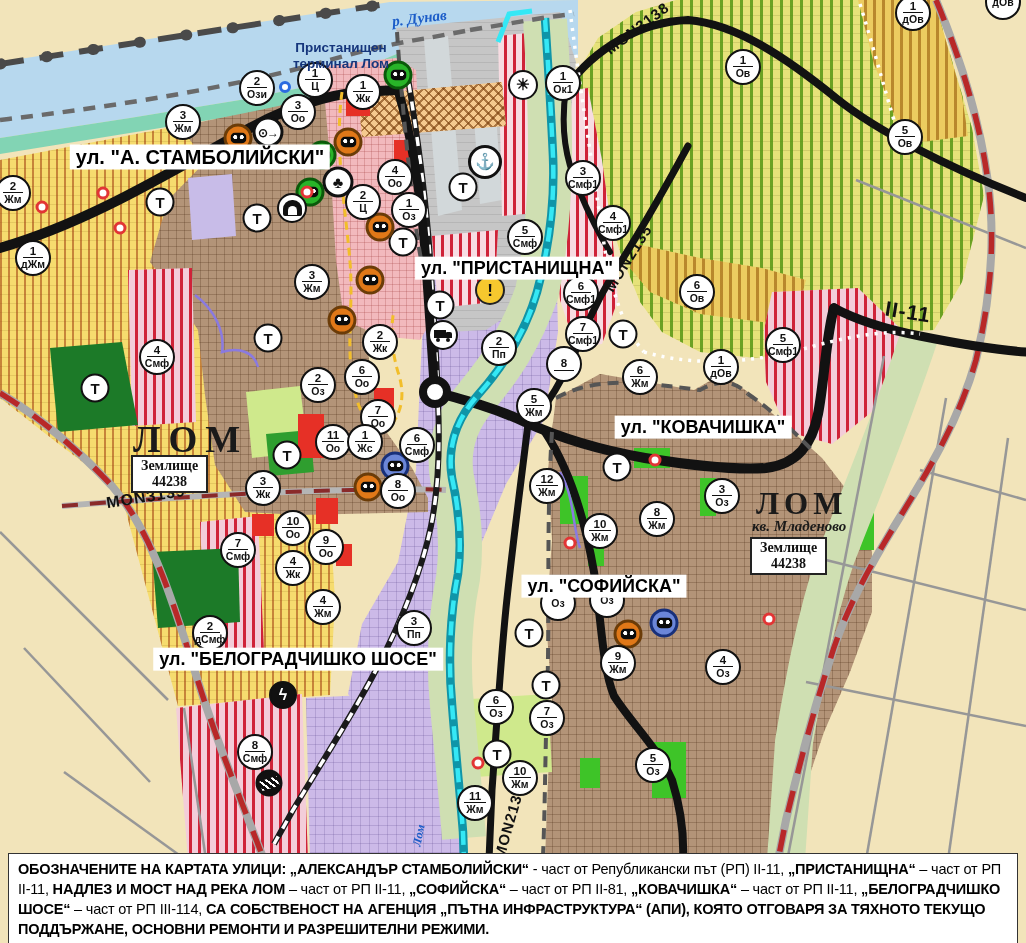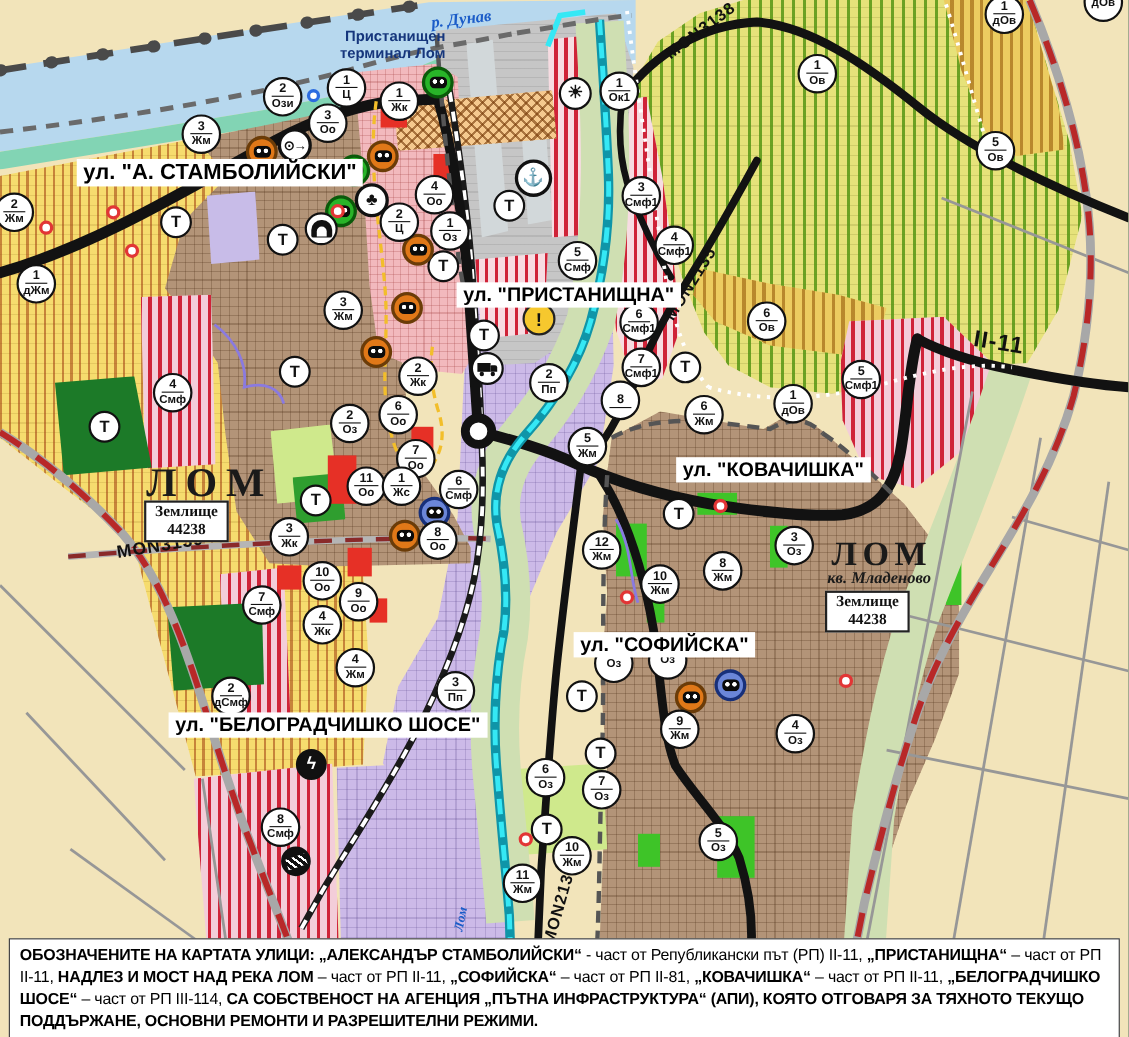--- a/index.html
+++ b/index.html
@@ -58,21 +58,21 @@
   .ic-railcross{width:27px;height:27px;background:#111;border:2px solid #111;overflow:hidden;}
   .railg{display:block;width:18px;height:10px;transform:rotate(-18deg);background:repeating-linear-gradient(55deg,#fff 0 2px,#111 2px 5px);}
   .ic-bluering{width:12px;height:12px;background:#fff;border:3px solid #2b6be0;}
   .ic-reddot{width:13px;height:13px;background:#fff;border:3.5px solid #e23535;}
   
   .slabel{position:absolute;transform:translate(-50%,-50%);background:#fff;padding:1px 6px;
           font-weight:700;color:#000;white-space:nowrap;z-index:40;line-height:1.15;}
   .rlabel{position:absolute;font-weight:700;color:#111;white-space:nowrap;z-index:25;letter-spacing:1px;}
   .lbl{position:absolute;z-index:35;white-space:nowrap;}
   .danube{left:392px;top:10px;font:700 italic 15px "Liberation Serif",serif;color:#1b5cc8;transform:rotate(-7deg);}
-  .portlbl{left:277px;top:25px;width:128px;text-align:right;white-space:normal;
+  .portlbl{left:277px;top:40px;width:128px;text-align:center;white-space:normal;
            font:700 13.5px/1.15 "Liberation Sans",sans-serif;color:#16367c;}
   .lomw{left:133px;top:418px;font:700 37px "Liberation Serif",serif;letter-spacing:8px;color:#1a1a1a;}
   .lome{left:756px;top:486px;font:700 31px "Liberation Serif",serif;letter-spacing:5px;color:#1a1a1a;}
   .kvm{left:752px;top:518px;font:700 italic 15px "Liberation Serif",serif;color:#1a1a1a;}
   .lomr{left:408px;top:828px;font:700 italic 12px "Liberation Serif",serif;color:#1b5cc8;transform:rotate(-78deg);}
   .zembox{position:absolute;z-index:35;background:#fff;border:2px solid #222;padding:1px 8px;
           font:700 14px/1.15 "Liberation Serif",serif;text-align:center;color:#111;}
   .zb1{left:131px;top:455px;}
   .zb2{left:750px;top:537px;}
   
@@ -395,21 +395,21 @@
       <span class="c">дОв</span>
     </div>
     <div class="mk" style="left: 783px; top: 345px;">
       <span class="n">5</span>
       <span class="c">Смф1</span>
     </div>
     <div class="mk" style="left: 640px; top: 377px;">
       <span class="n">6</span>
       <span class="c">Жм</span>
     </div>
-    <div class="mk" style="left: 547px; top: 500px;">
+    <div class="mk" style="left: 547px; top: 486px;">
       <span class="n">12</span>
       <span class="c">Жм</span>
     </div>
     <div class="mk" style="left: 600px; top: 531px;">
       <span class="n">10</span>
       <span class="c">Жм</span>
     </div>
     <div class="mk" style="left: 657px; top: 519px;">
       <span class="n">8</span>
       <span class="c">Жм</span>

